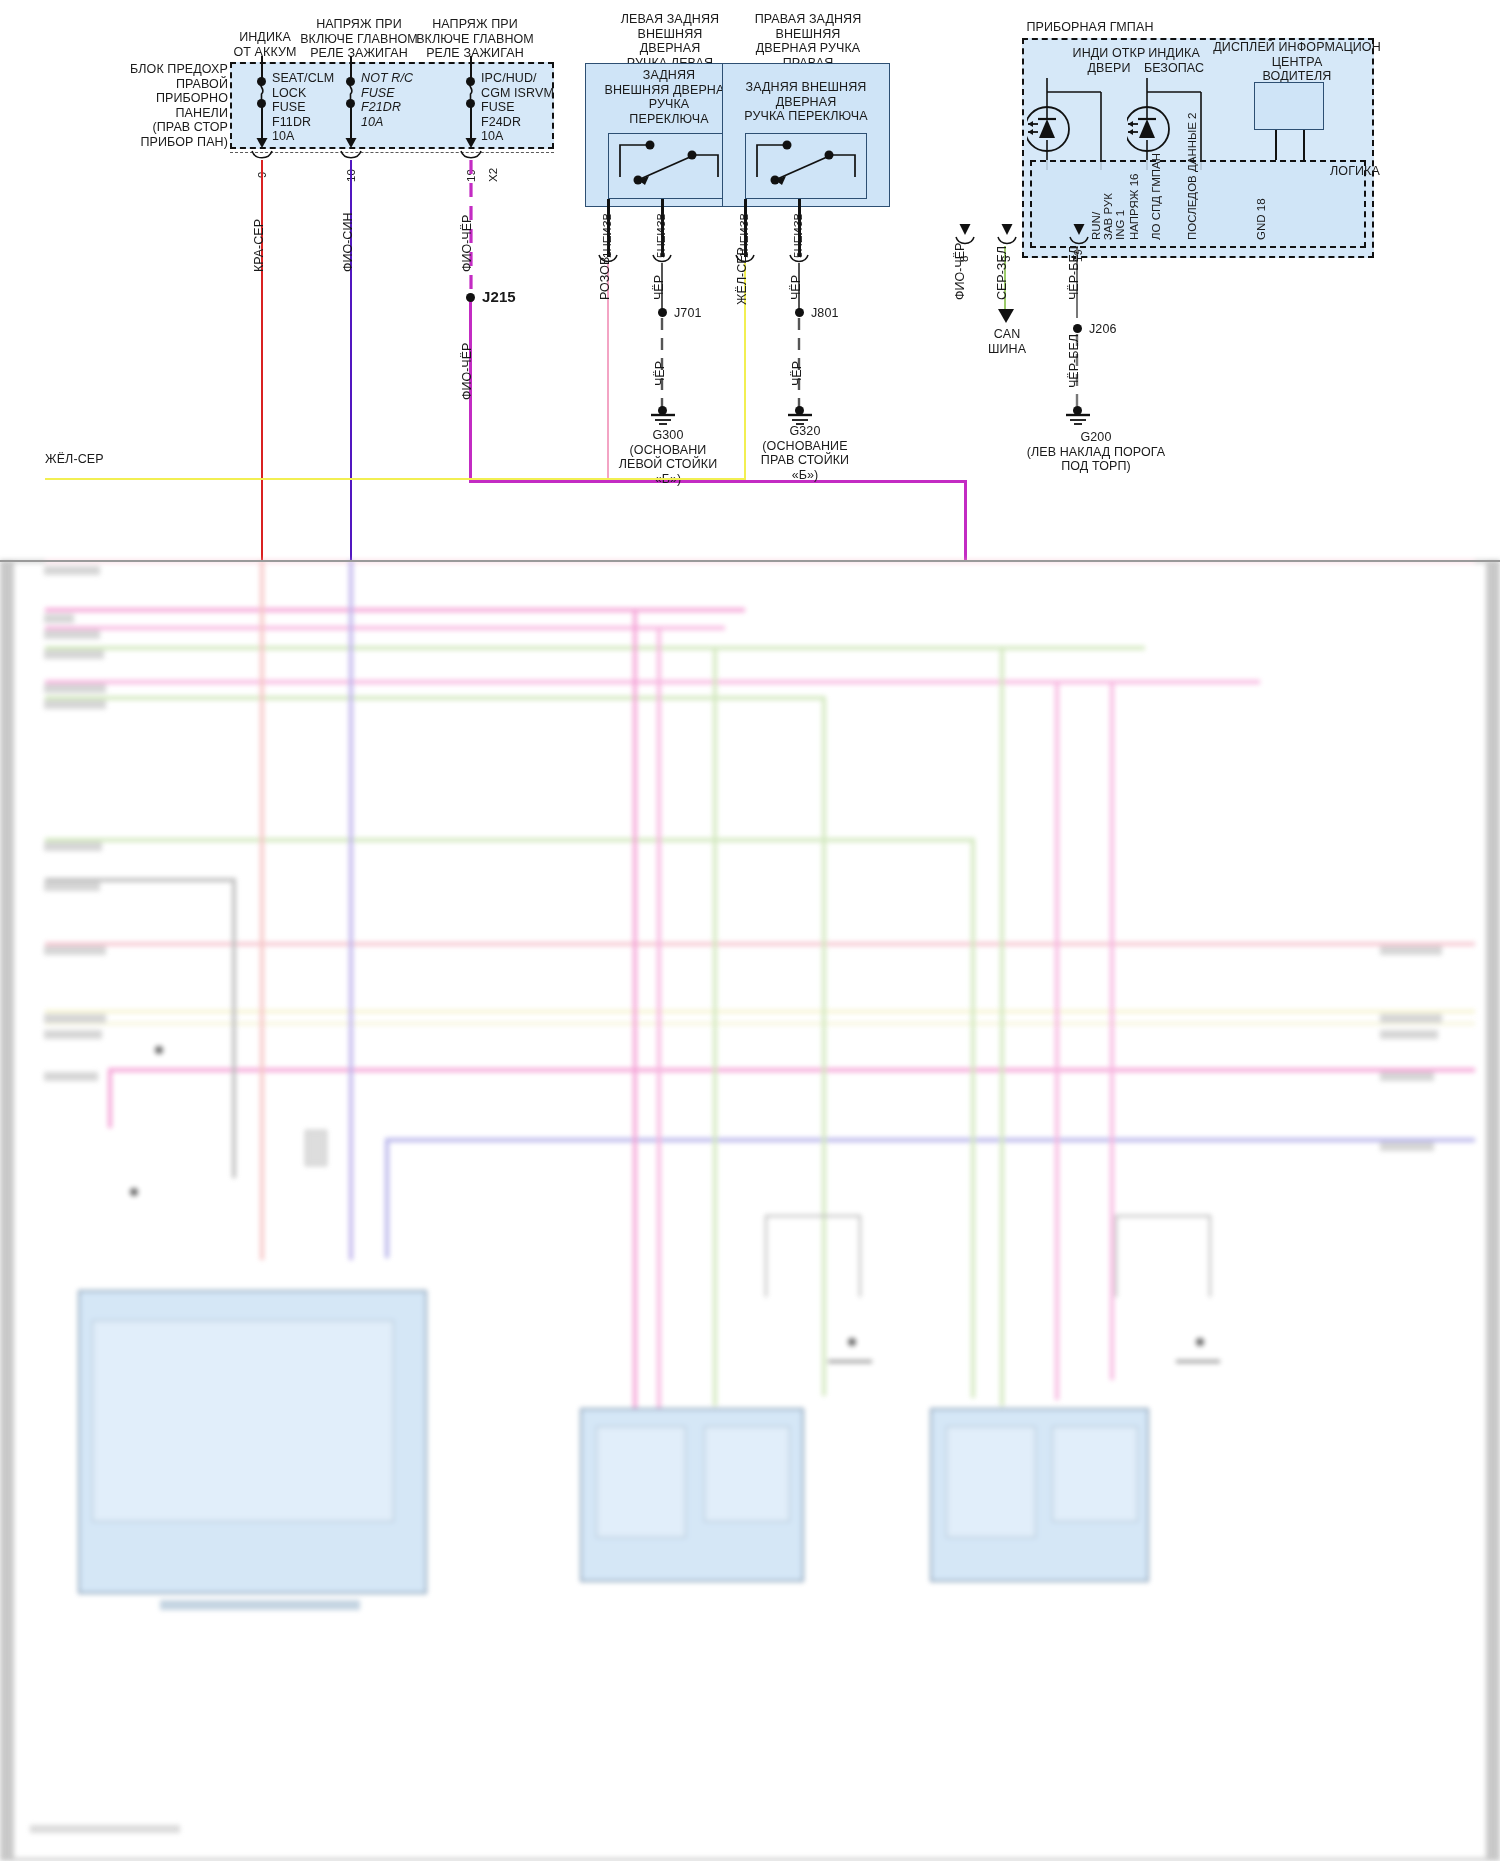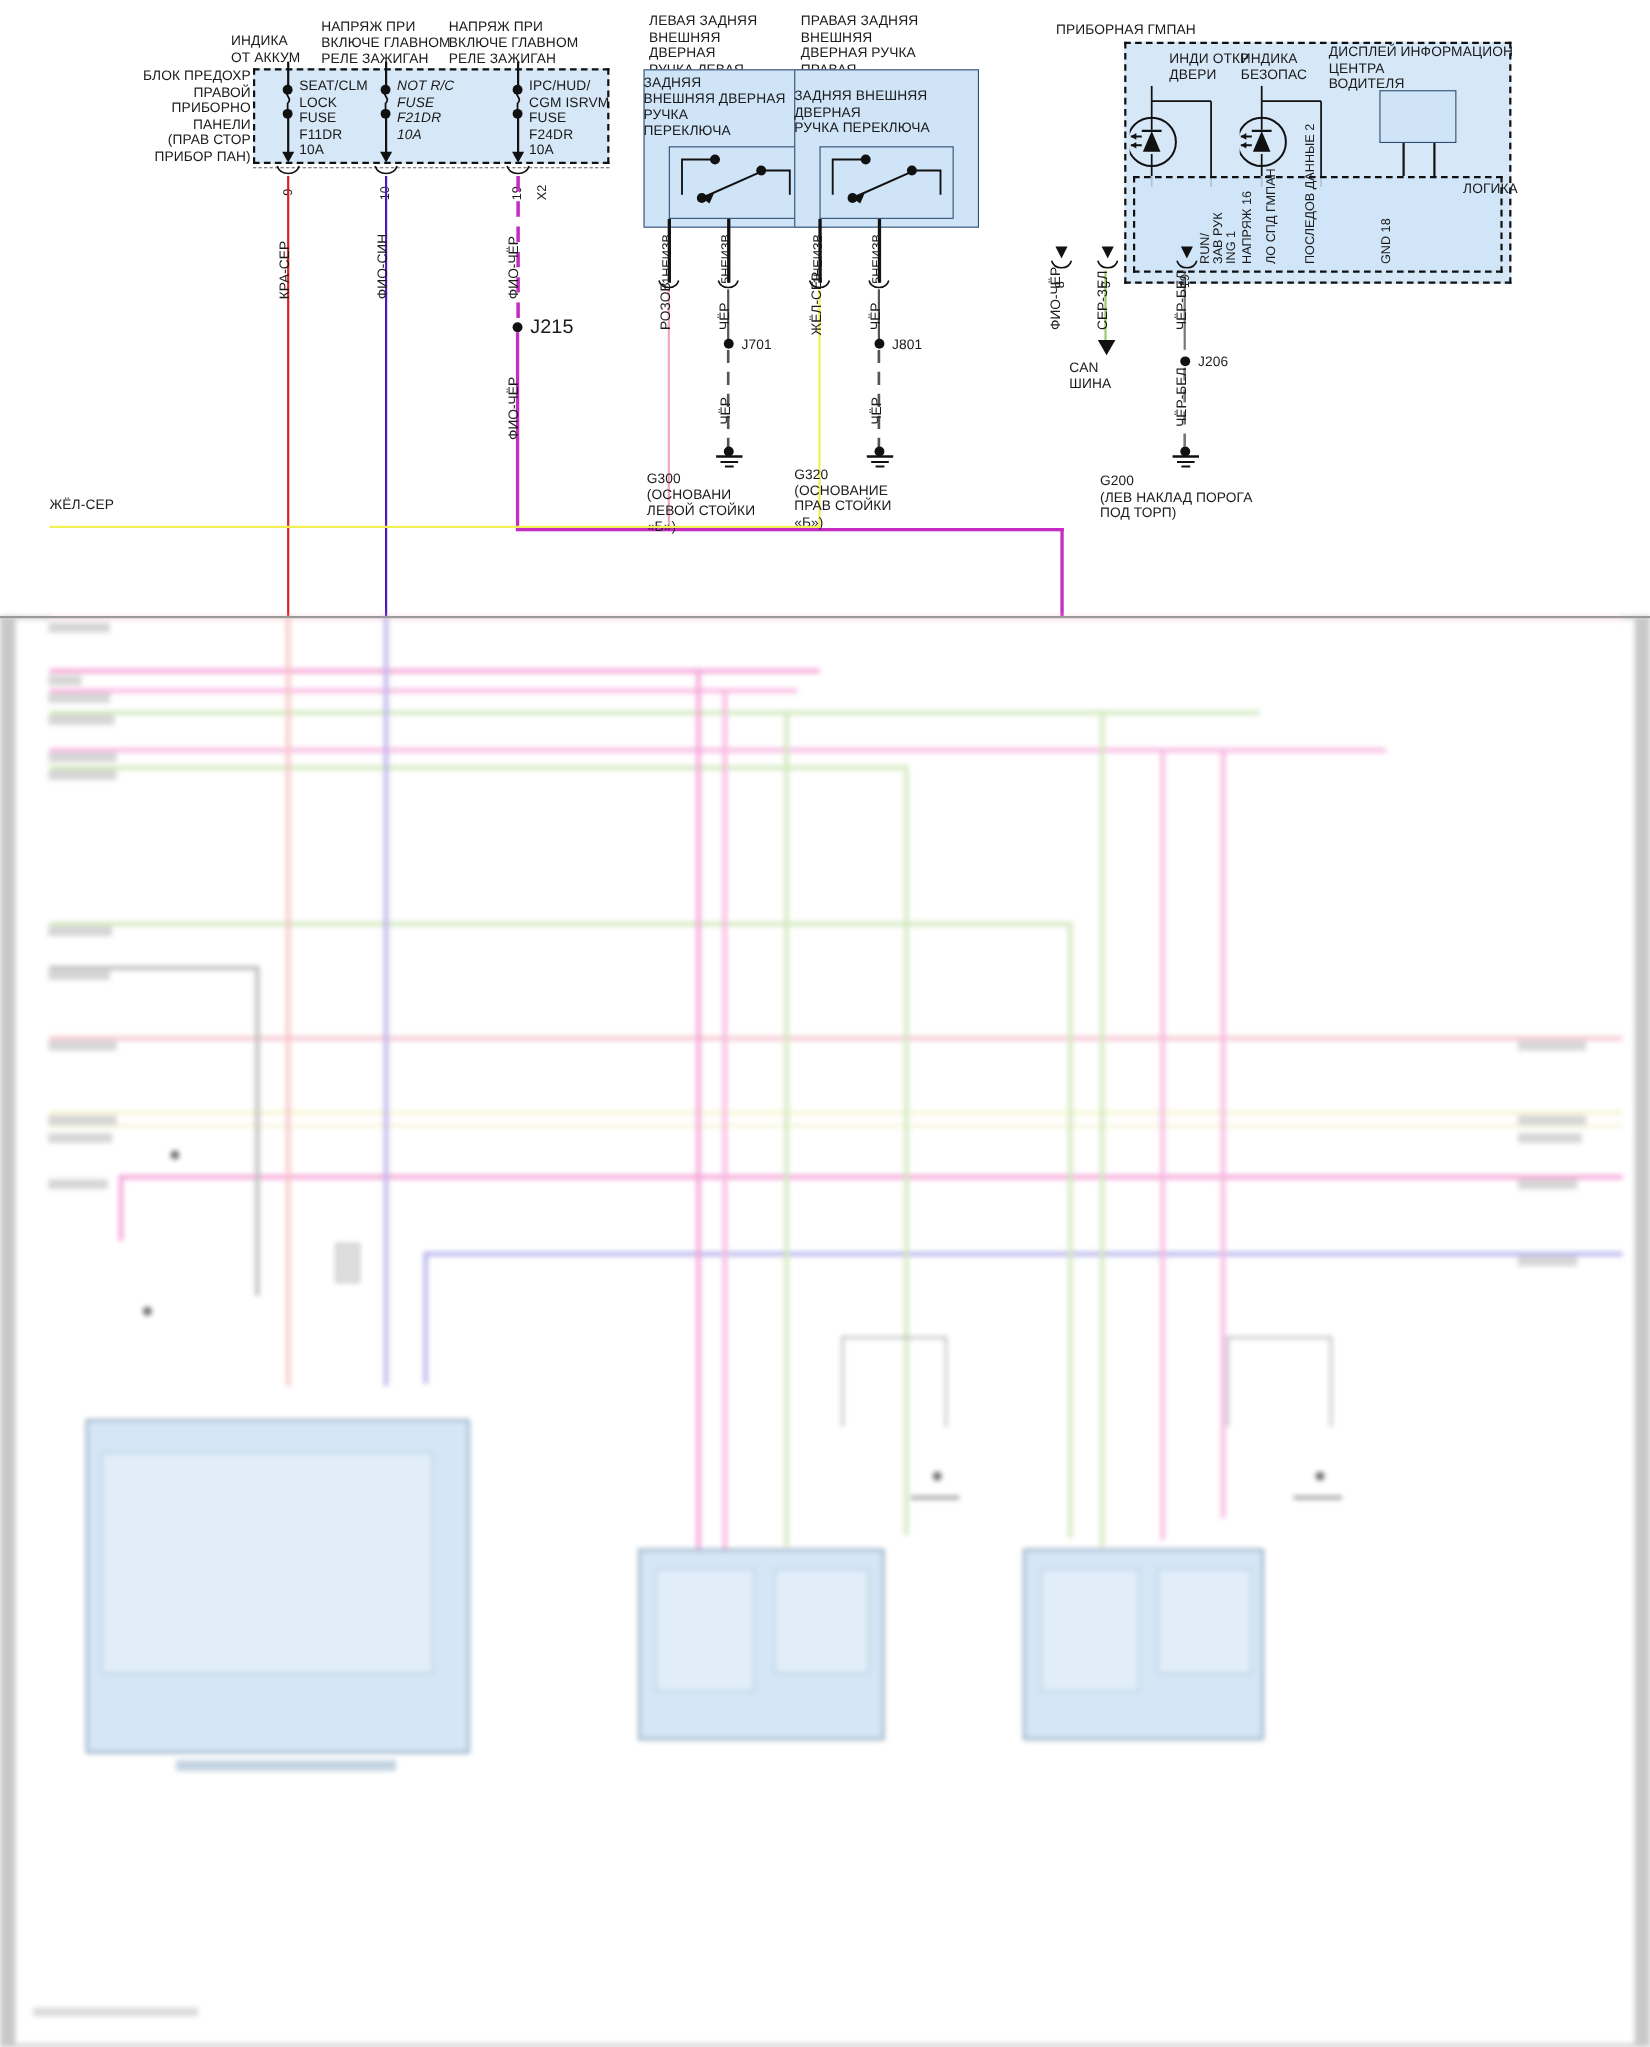--- a/index.html
+++ b/index.html
@@ -1,21 +1,21 @@
 <!DOCTYPE html>
 <html><head>
 <meta charset="utf-8">
 <style>
   html,body{margin:0;padding:0;background:#ffffff;}
   body{font-family:"Liberation Sans", sans-serif;}
   #root{position:relative;width:1500px;height:1861px;overflow:hidden;background:#fff;}
 
   
   .abs{position:absolute;}
-  .txt{position:absolute;font-size:12.5px;line-height:14.5px;color:#1a1a1a;white-space:pre-line;letter-spacing:.1px;}
+  .txt{position:absolute;font-size:12.5px;line-height:14.5px;color:#1a1a1a;text-align:center;white-space:pre-line;letter-spacing:.1px;}
   .txt.l{text-align:left;}
   .txt.r{text-align:right;}
   .vtxt{position:absolute;font-size:12.5px;line-height:13px;color:#1a1a1a;white-space:nowrap;
         transform-origin:0 0;transform:rotate(-90deg);}
   .vtxt.s{font-size:11.5px;}
   .box{position:absolute;background:#cfe4f7;border:1.6px solid #2d4f73;box-sizing:border-box;}
   .boxlite{position:absolute;background:#cfe4f7;box-sizing:border-box;}
   .dash{position:absolute;background:rgba(207,228,247,.85);border:2px dashed #111;box-sizing:border-box;}
   .wire{position:absolute;}
   .dot{position:absolute;width:9px;height:9px;border-radius:50%;background:#111;}
@@ -123,21 +123,21 @@
     <div class="vtxt" style="left:253px;top:272px;">КРА-СЕР</div>
 
     <div class="wire" style="left:350px;top:160px;width:2.2px;height:400px;background:#5117c0;"></div>
     <div class="vtxt" style="left:342px;top:272px;">ФИО-СИН</div>
 
     <svg class="abs" style="left:466px;top:160px;" width="12" height="142">
       <line x1="5" y1="0" x2="5" y2="142" stroke="#c32bc3" stroke-width="3.2" stroke-dasharray="14 9"></line>
     </svg>
     <div class="vtxt" style="left:461px;top:272px;">ФИО-ЧЁР</div>
     <div class="dot" style="left:466px;top:293px;"></div>
-    <div class="txt l" style="left:482px;top:290px;width:60px;font-size:18px;">J215</div>
+    <div class="txt l" style="left:482px;top:290px;width:60px;font-size:15px;font-weight:bold;">J215</div>
     <div class="wire" style="left:469px;top:302px;width:3px;height:180px;background:#c32bc3;"></div>
     <div class="vtxt" style="left:461px;top:400px;">ФИО-ЧЁР</div>
 
     <div class="wire" style="left:469px;top:480px;width:498px;height:3px;background:#c32bc3;"></div>
     <div class="wire" style="left:964px;top:480px;width:3px;height:80px;background:#c32bc3;"></div>
 
     <div class="txt" style="left:590px;top:12px;width:160px;">ЛЕВАЯ ЗАДНЯЯ
 ВНЕШНЯЯ
 ДВЕРНАЯ
 РУЧКА ЛЕВАЯ</div>

